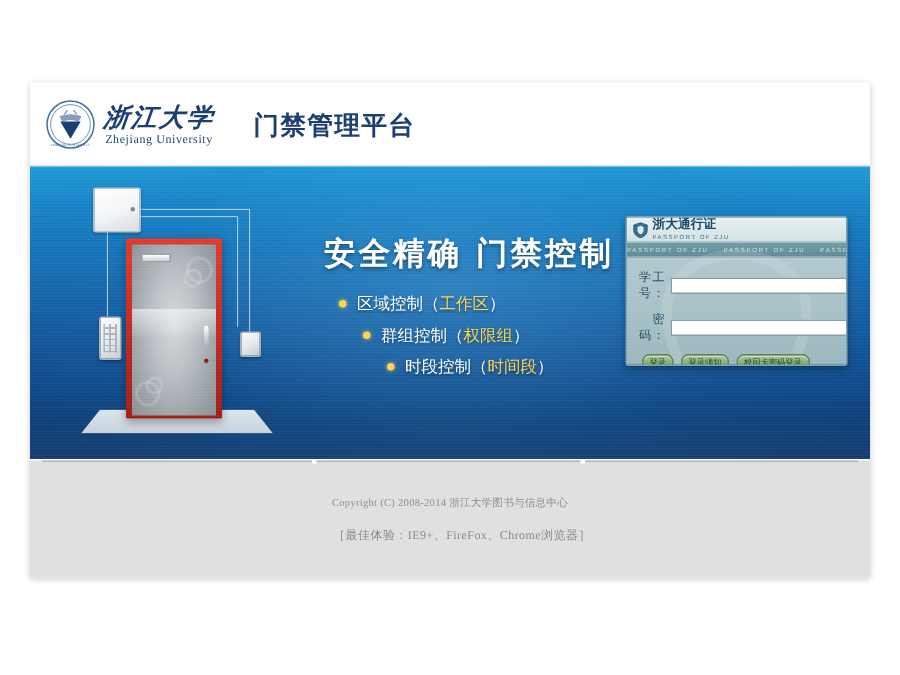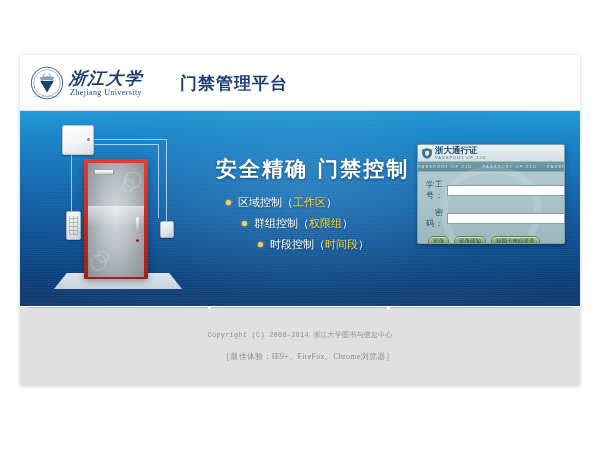--- a/index.html
+++ b/index.html
@@ -59,21 +59,21 @@
   }
   .logo-en {
     font-family: "Liberation Serif", serif;
     font-size: 8px;
     color: #24477c;
     letter-spacing: 0.4px;
     margin-top: 2px;
     text-align: center;
   }
   .app-title {
-    margin-left: 37px;
+    margin-left: 26px;
     font-family: "DejaVu Sans", sans-serif;
     font-size: 17px;
     font-weight: bold;
     color: #1b3f72;
     letter-spacing: 1px;
   }
   .header-rule {
     position: absolute;
     left: 0; right: 0; bottom: 0;
     height: 1px;
@@ -420,21 +420,21 @@
   .footer-rule .notch {
     position: absolute;
     top: -1px;
     width: 3px; height: 3px;
     background: #ffffff;
   }
   .footer-rule .notch.n1 { left: 33%; }
   .footer-rule .notch.n2 { left: 66%; }
   .footer-text {
     text-align: center;
-    font-family: Liberation Mono, monospace;
+    font-family: Liberation Serif, serif;
     color: #8e8e8e;
   }
   .copyright {
     font-size: 7px;
     padding-top: 23px;
     letter-spacing: 0.2px;
   }
   .browser-note {
     font-family: "Liberation Serif", serif;
     font-size: 8px;

